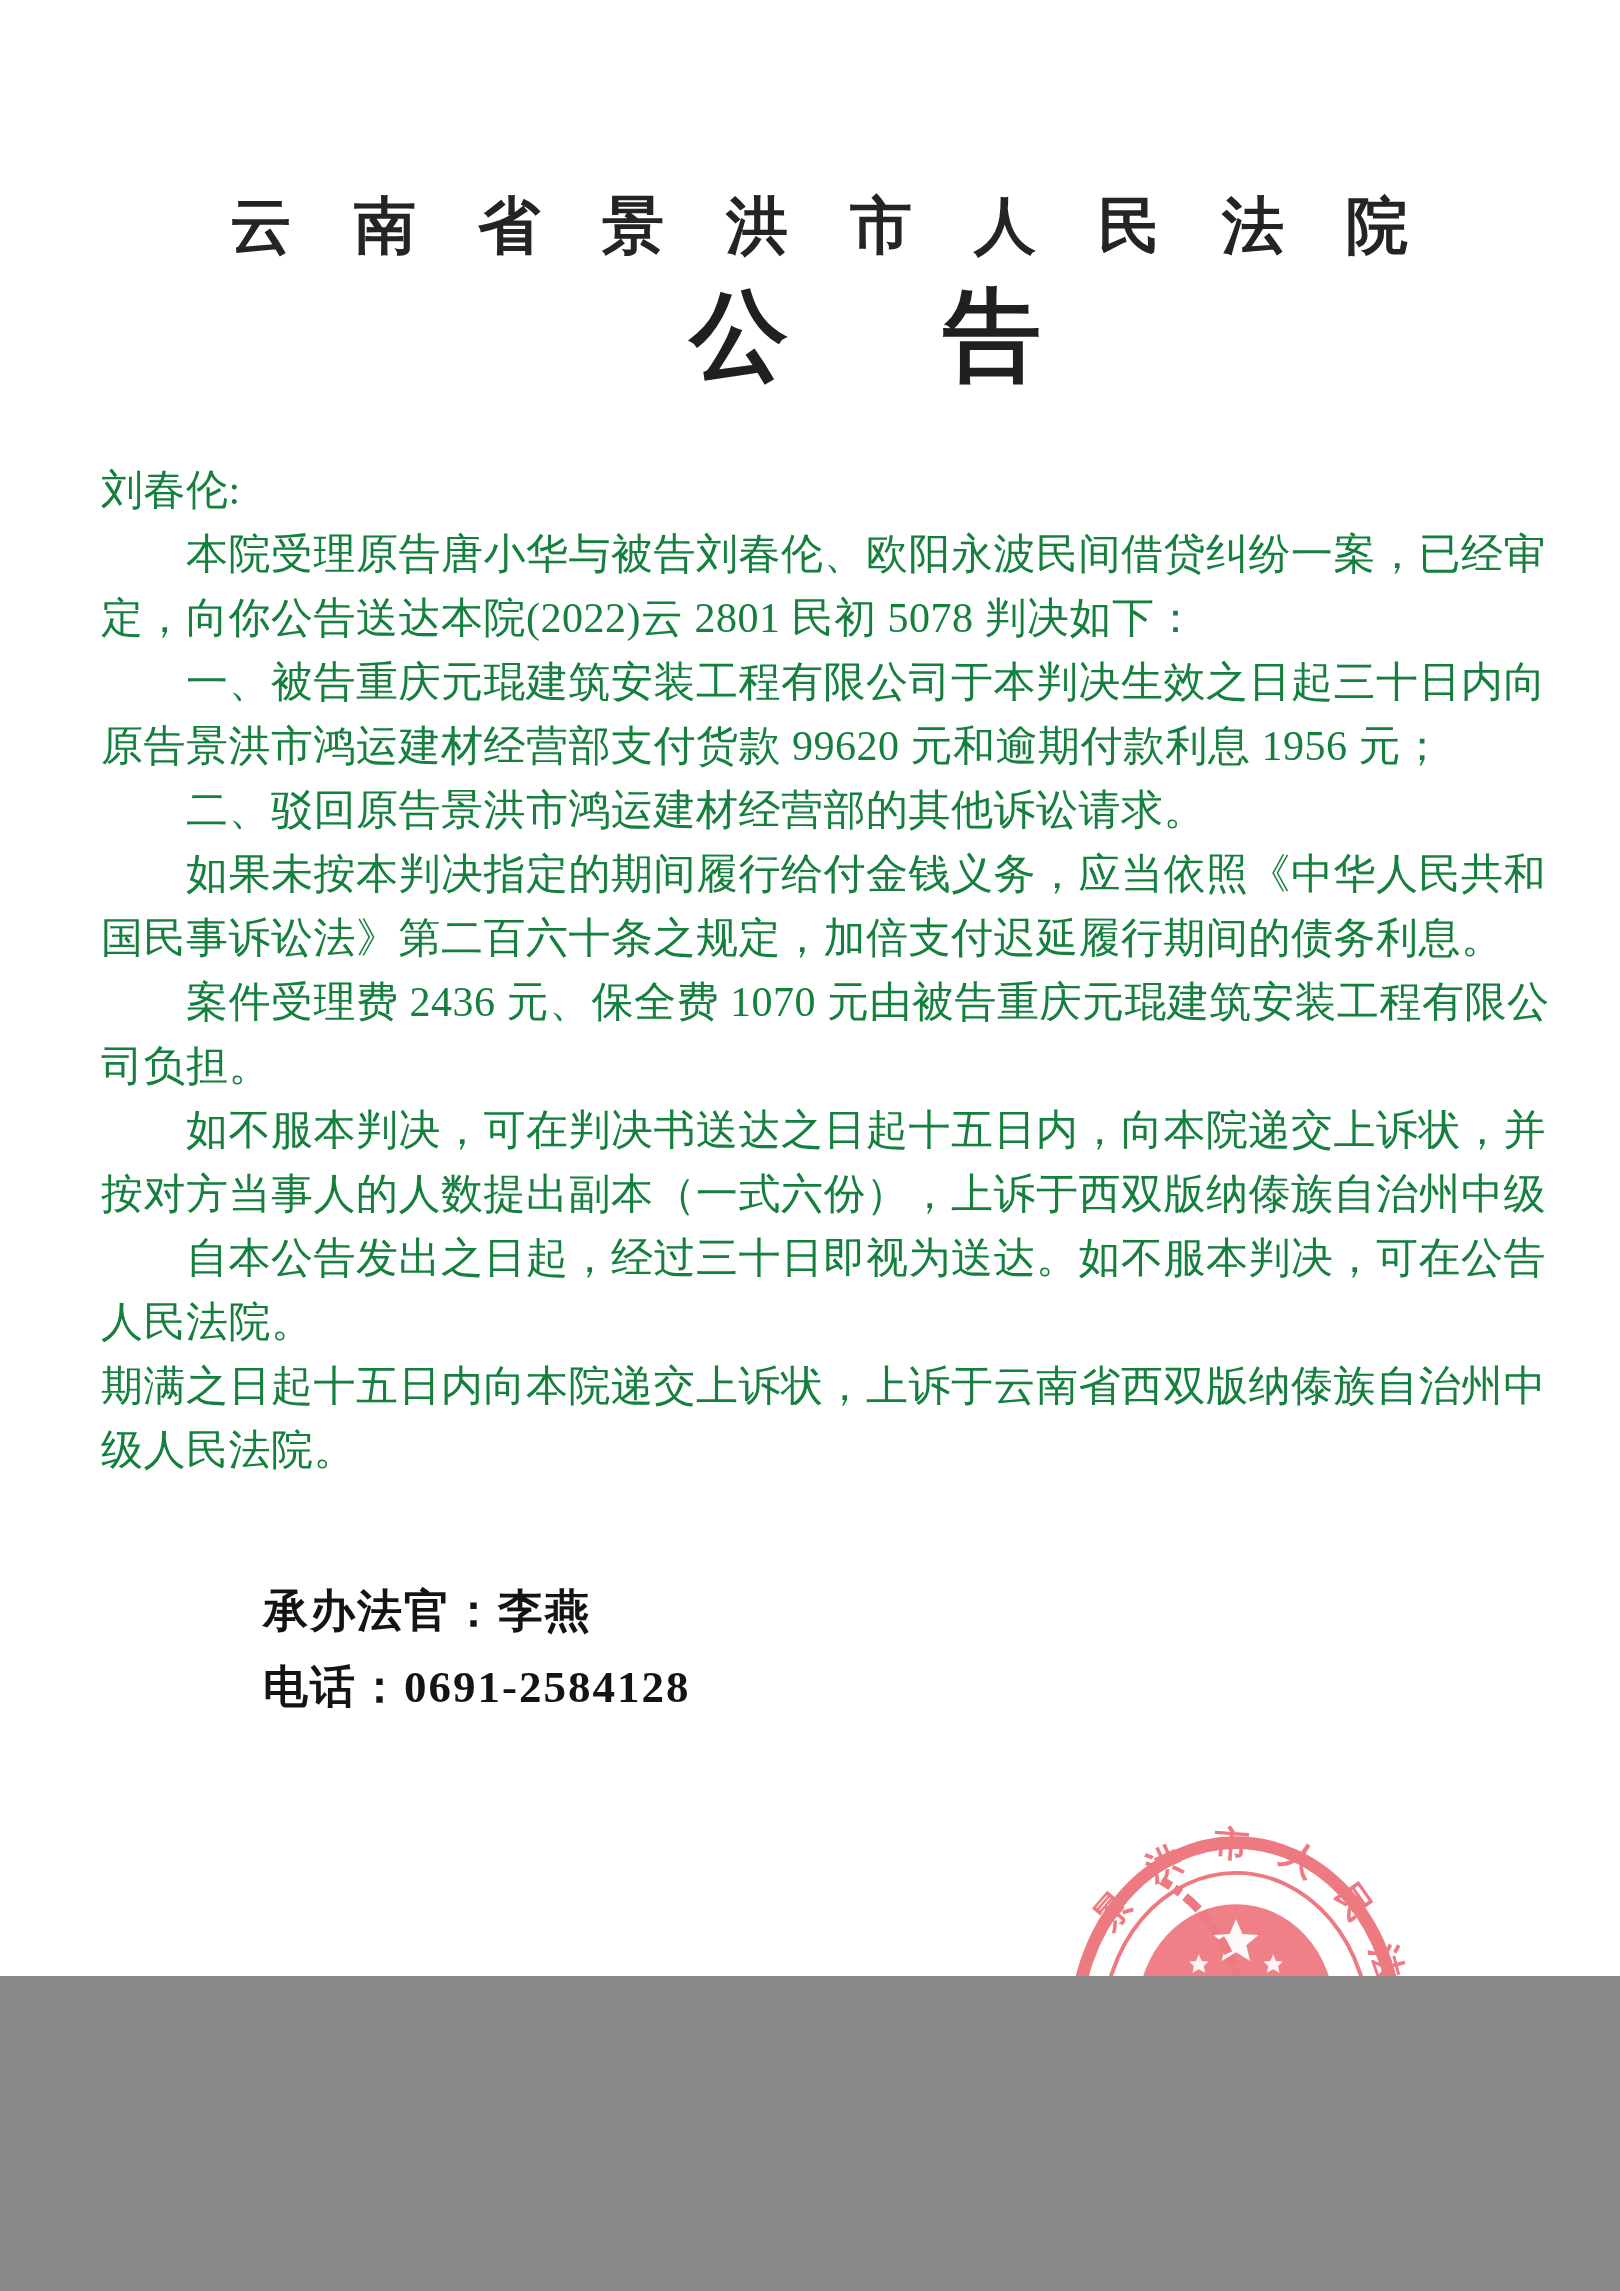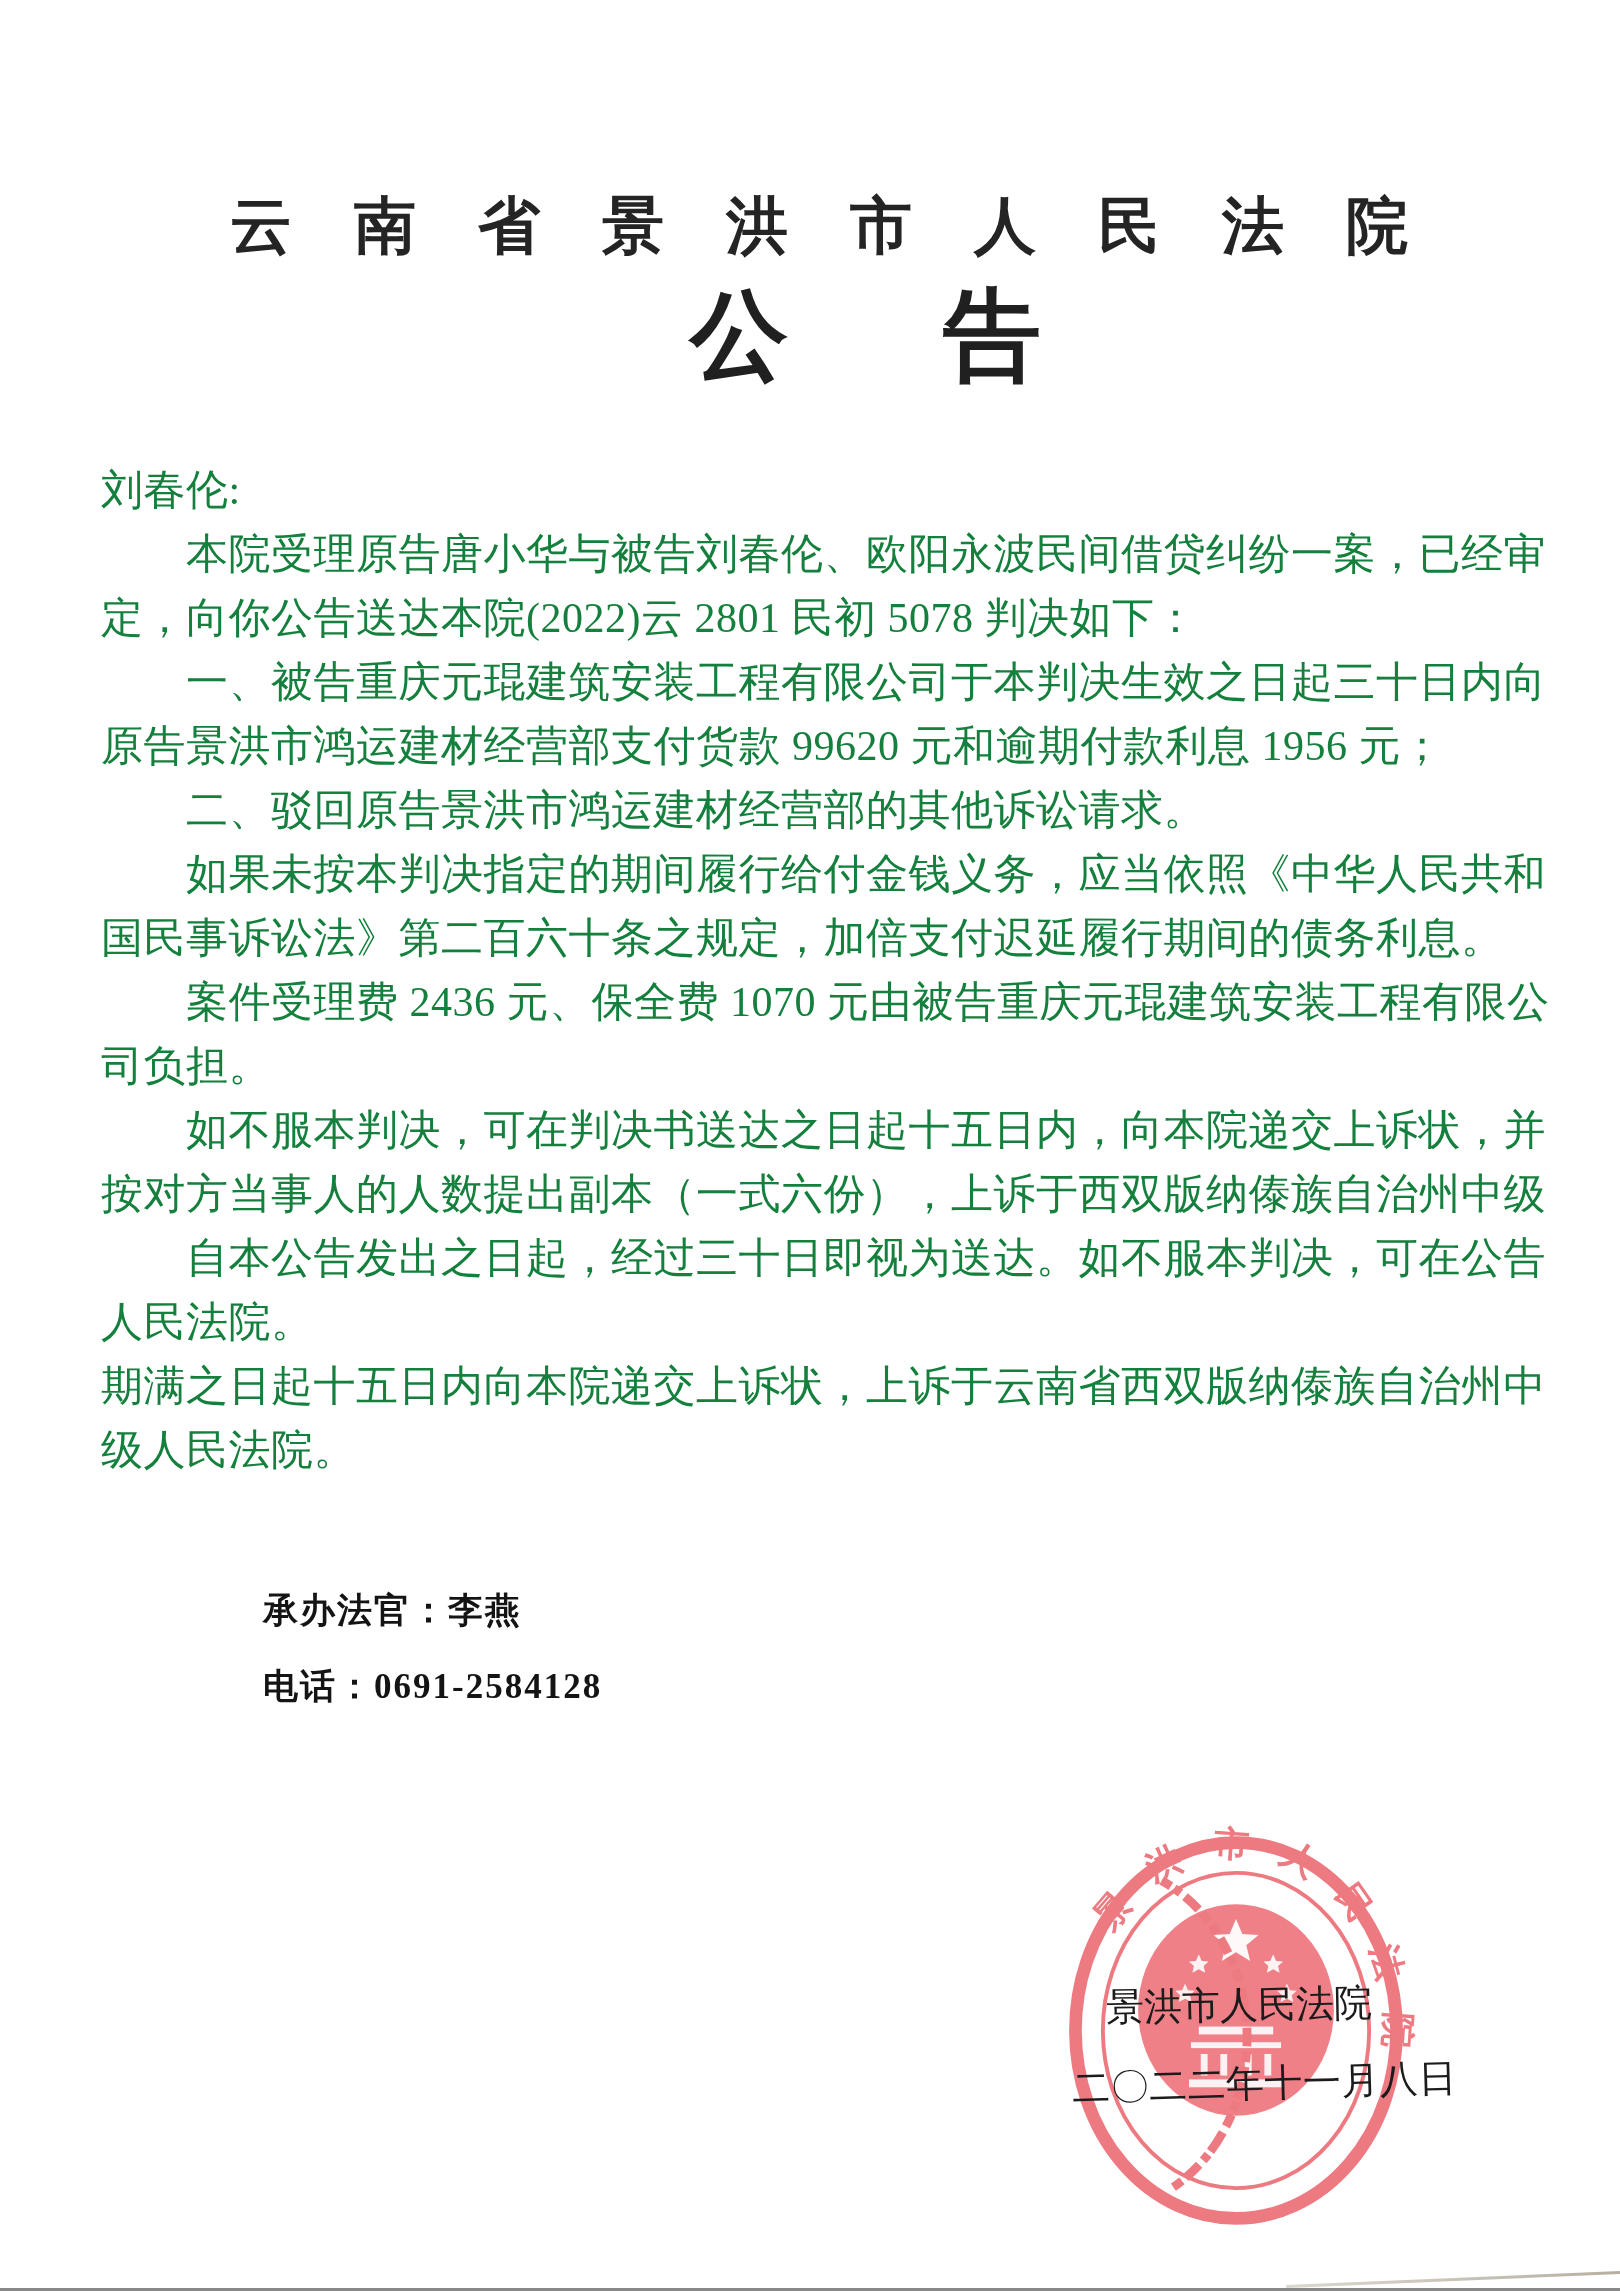--- a/index.html
+++ b/index.html
@@ -1,38 +1,38 @@
 <!DOCTYPE html>
 <html><head>
 <meta charset="utf-8">
 <style>
   html,body{margin:0;padding:0;background:#888;}
   .page{
-    position:relative;width:1620px;height:2288px;margin:0 auto;
+    position:relative;width:1620px;height:1976px;margin:0 auto;
     background:#ffffff;overflow:hidden;
     font-family:"Liberation Serif","DejaVu Serif",serif;color:#1d1d1d;
   }
   .court-title{
     position:absolute;top:184px;left:0;width:1576px;text-align:center;
     font-size:62px;font-weight:600;letter-spacing:62px;padding-left:62px;
     white-space:nowrap;color:#242424;
   }
   .doc-title{
     position:absolute;top:271px;left:0;width:1576px;text-align:center;
     font-size:98px;font-weight:600;letter-spacing:155px;padding-left:155px;
     white-space:nowrap;color:#202020;
   }
   .body-text{
     position:absolute;left:101px;top:458px;width:1441px;
     font-size:42px;line-height:64px;letter-spacing:0.5px;color:#15803d;
   }
   .body-text .line{white-space:nowrap;height:64px;}
   .signature{
     position:absolute;left:263px;top:1573px;
-    font-size:35px;font-weight:700;line-height:76px;color:#141414;
+    font-size:45px;font-weight:700;line-height:76px;color:#141414;
     letter-spacing:2px;
   }
   .seal-svg{position:absolute;left:1050px;top:1815px;width:372px;height:431px;}
   .seal-overlay-court{
     position:absolute;left:1106px;top:1980px;font-size:38px;color:#1b1b1b;
     white-space:nowrap;letter-spacing:0px;transform:rotate(-1deg);font-weight:500;
   }
   .seal-overlay-date{
     position:absolute;left:1072px;top:2058px;font-size:38px;color:#1b1b1b;
     white-space:nowrap;letter-spacing:0.5px;transform:rotate(-1.6deg);font-weight:500;

